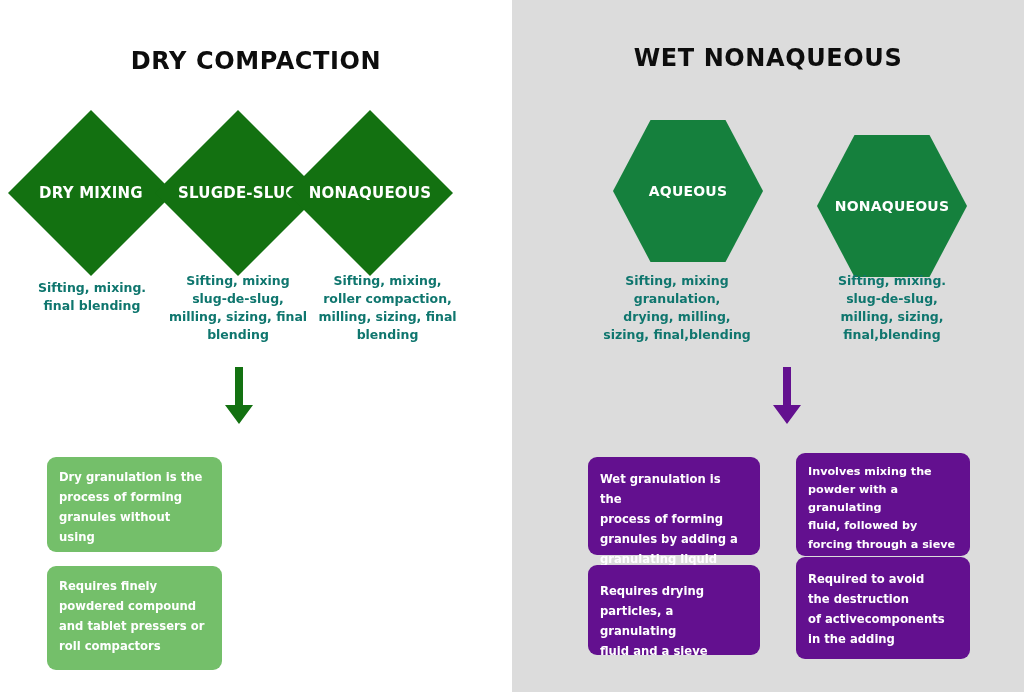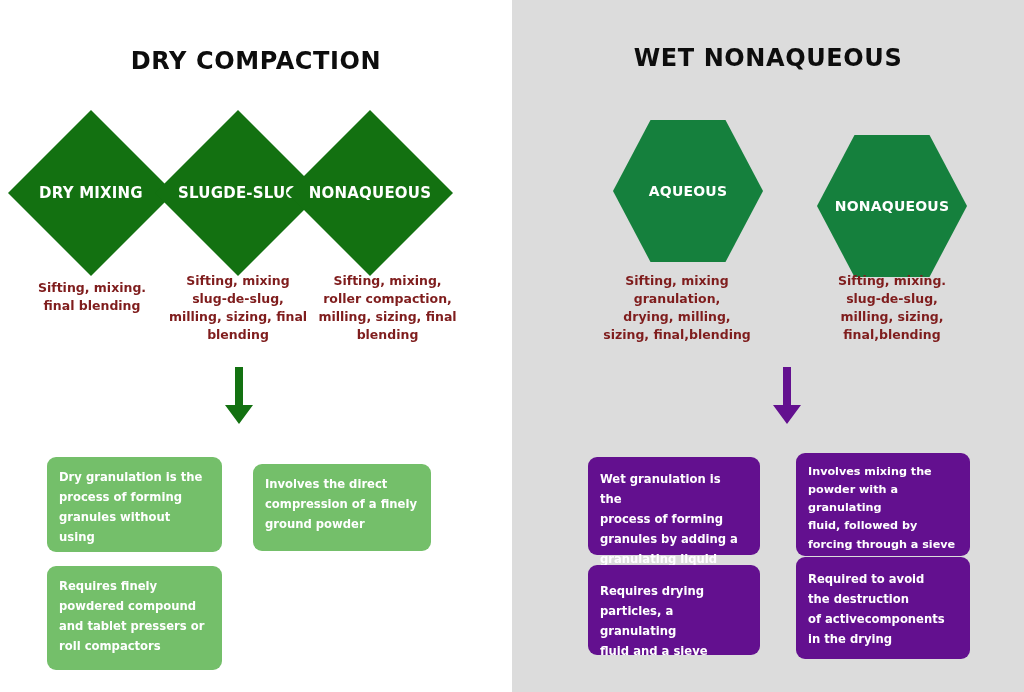--- a/index.html
+++ b/index.html
@@ -113,21 +113,21 @@
     width: 512px;
     height: 90px;
   }
   .caption {
     position: absolute;
     top: 0;
     text-align: center;
     font-size: 12.5px;
     font-weight: bold;
     line-height: 1.45;
-    color: #7f1d1d;
+    color: #0f766e;
     white-space: pre-line;
   }
   .panel.left .caption.c0 { left: 12px;  width: 160px; top: 7px; }
   .panel.left .caption.c1 { left: 158px; width: 160px; }
   .panel.left .caption.c2 { left: 300px; width: 175px; }
   .panel.right .caption.c0 { left: 70px;  width: 190px; }
   .panel.right .caption.c1 { left: 290px; width: 180px; }
 
   
   .arrow {
@@ -215,23 +215,20 @@
       <svg width="34" height="60" viewBox="0 0 34 60">
         <polygon points="13,0 21,0 21,38 31,38 17,57 3,38 13,38" fill="#137111"></polygon>
       </svg>
     </div>
 
     <div class="boxes">
       <div class="info-box b0">Dry granulation is the
 process of forming
 granules without using
 any liquid solution</div>
-      <div class="info-box b1">Involves the direct
-compression of a finely
-ground powder</div>
       <div class="info-box b2">Requires finely
 powdered compound
 and tablet pressers or
 roll compactors</div>
     </div>
   </div>
 
   <div class="panel right">
 
     <div class="panel-title">WET NONAQUEOUS</div>
@@ -271,17 +268,17 @@
 powder with a granulating
 fluid, followed by
 forcing through a sieve
 to make tablets</div>
       <div class="info-box b2">Requires drying
 particles, a granulating
 fluid and a sieve</div>
       <div class="info-box b3">Required to avoid
 the destruction
 of activecomponents
-in the drying</div>
+in the adding</div>
     </div>
   </div>
 
 </div>
 
 </body></html>

